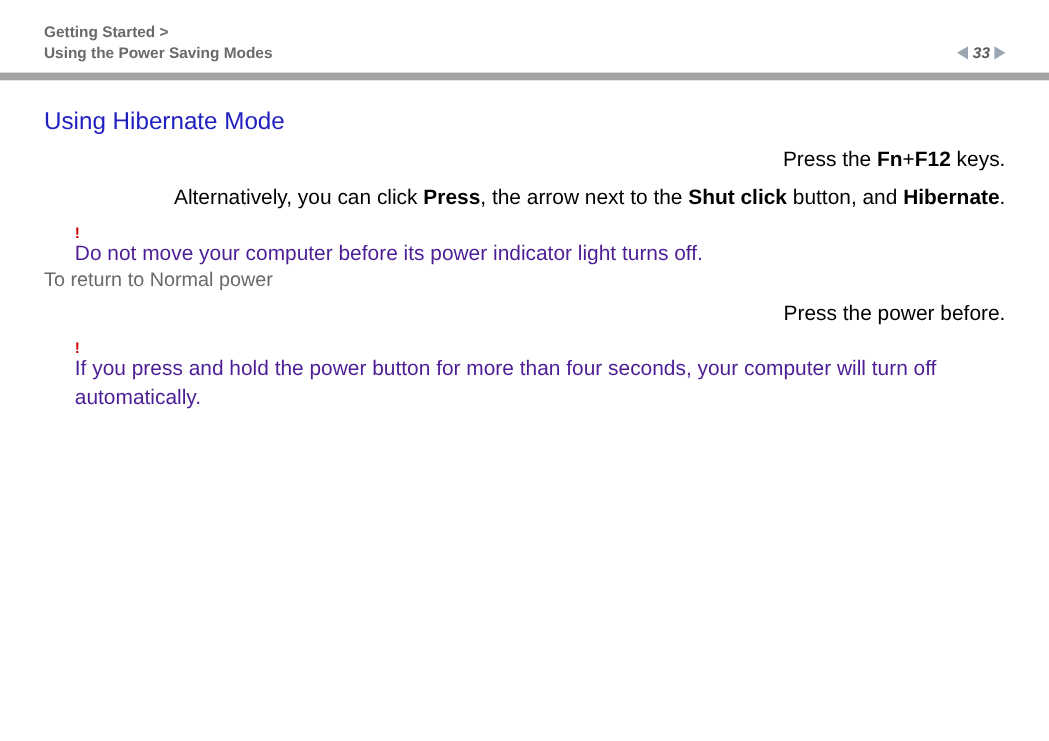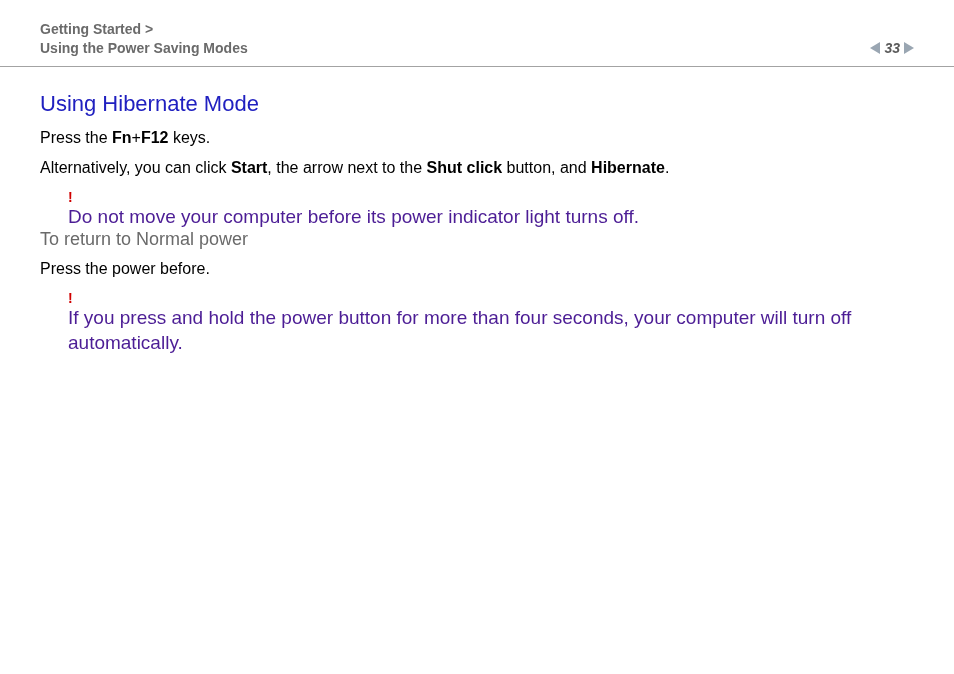--- a/index.html
+++ b/index.html
@@ -9,21 +9,21 @@
     font-size: 14px;
     color: #000;
     background: #fff;
     width: 954px;
     height: 674px;
     overflow: hidden;
     position: relative;
   }
   .header {
     padding: 20px 40px 8px 40px;
-    border-bottom: 1px solid #a3a3a3;
+    border-bottom: 7px solid #a3a3a3;
     display: flex;
     justify-content: space-between;
     align-items: flex-end;
   }
   .breadcrumb {
     font-weight: bold;
     font-size: 14px;
     color: #6a6a6a;
     line-height: 1.35;
   }
@@ -63,22 +63,23 @@
     margin: 0 0 10px 0;
   }
   h2.sub {
     color: #6a6a6a;
     font-weight: normal;
     font-size: 18px;
     margin: 0 0 8px 0;
   }
   p.body {
     margin: 0 0 8px 0;
-    font-size: 16px;
+    font-size: 19px;
     line-height: 1.4;
+    text-align: right;
   }
   .section-gap {
     margin-top: 18px;
   }
   .warn-block {
     margin: 10px 0 0 28px;
   }
   .warn-mark {
     color: #d00000;
     font-weight: bold;
@@ -112,21 +113,21 @@
 <div class="content">
 
   <h1 class="title">Using Hibernate Mode</h1>
 
 
   <p class="body">
     <span>Press the </span><b>Fn</b><span>+</span><b>F12</b><span> keys.</span>
   </p>
 
   <p class="body">
-    <span>Alternatively, you can click </span><b>Start</b><span>, the arrow next to the </span><b>Shut click</b><span> button, and </span><b>Hibernate</b><span>.</span>
+    <span>Alternatively, you can click </span><b>Press</b><span>, the arrow next to the </span><b>Shut click</b><span> button, and </span><b>Hibernate</b><span>.</span>
   </p>
 
   <div class="warn-block">
     <p class="warn-mark">!</p>
     <p class="warn-text">Do not move your computer before its power indicator light turns off.</p>
   </div>
 
   <h2 class="sub section-gap">To return to Normal power</h2>
 
   <p class="body">Press the power before.</p>

